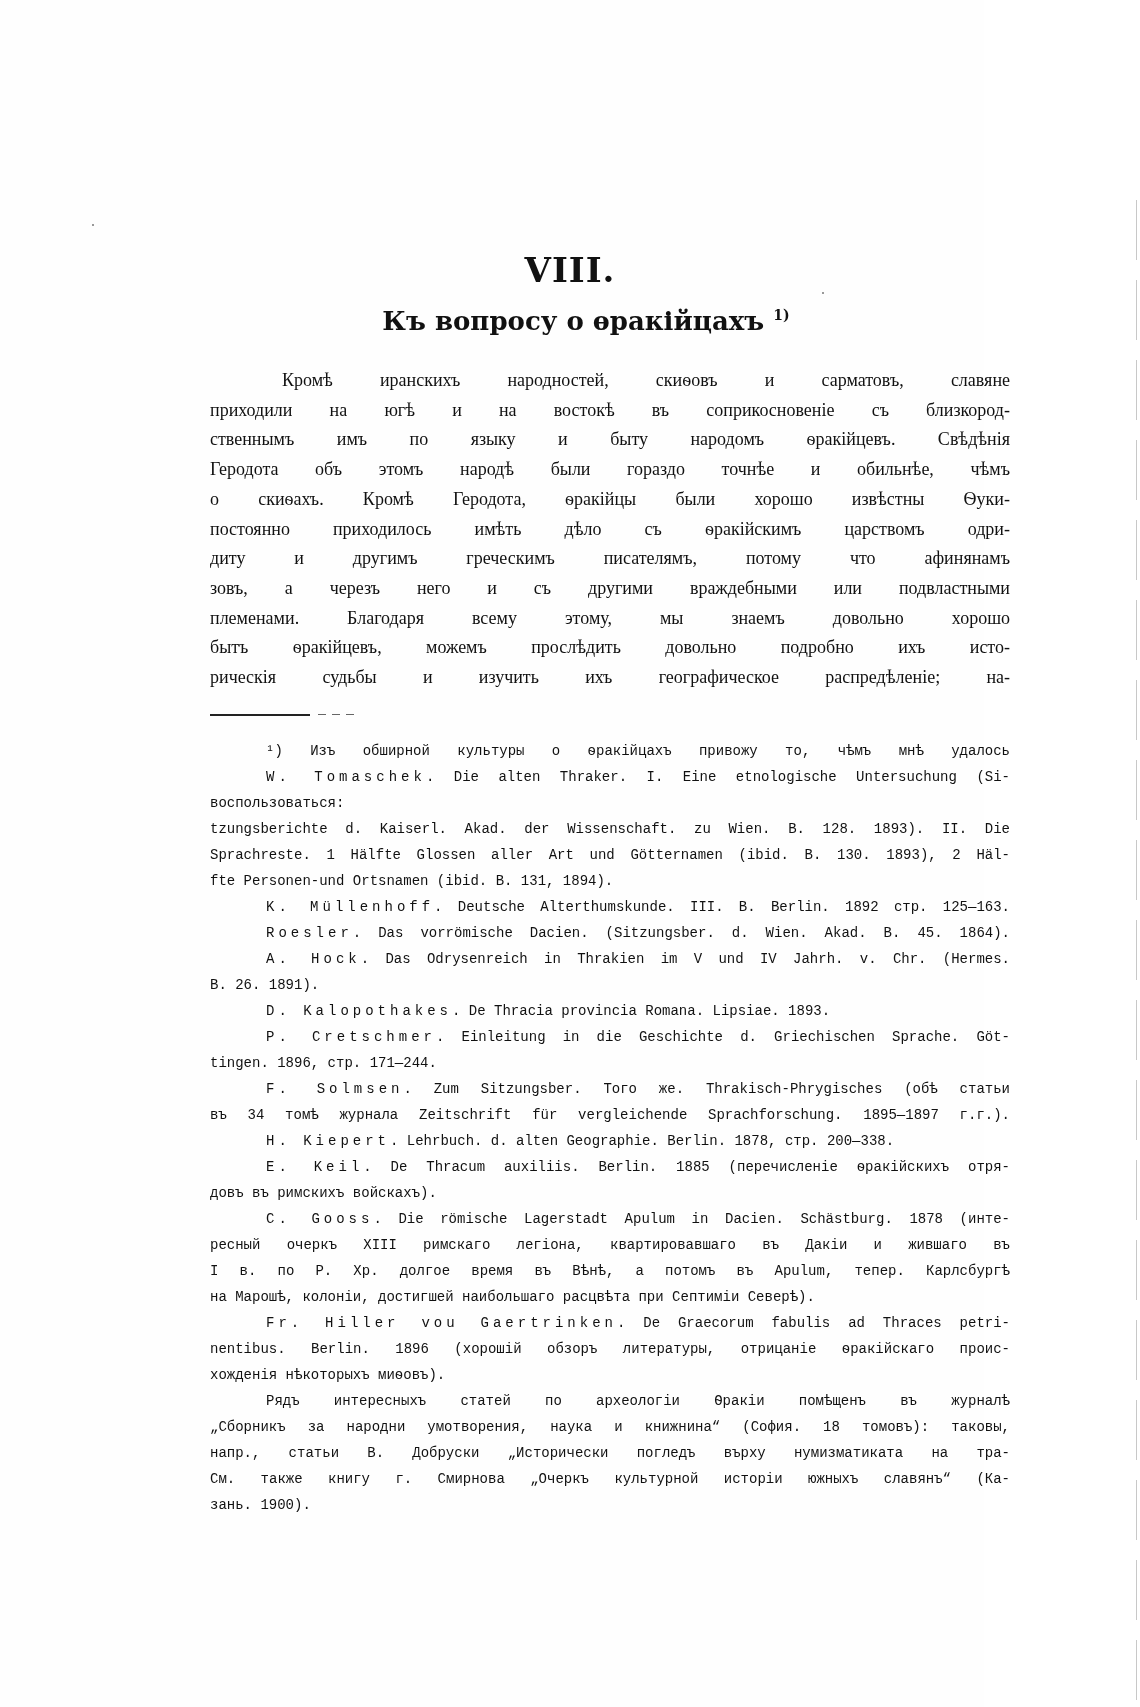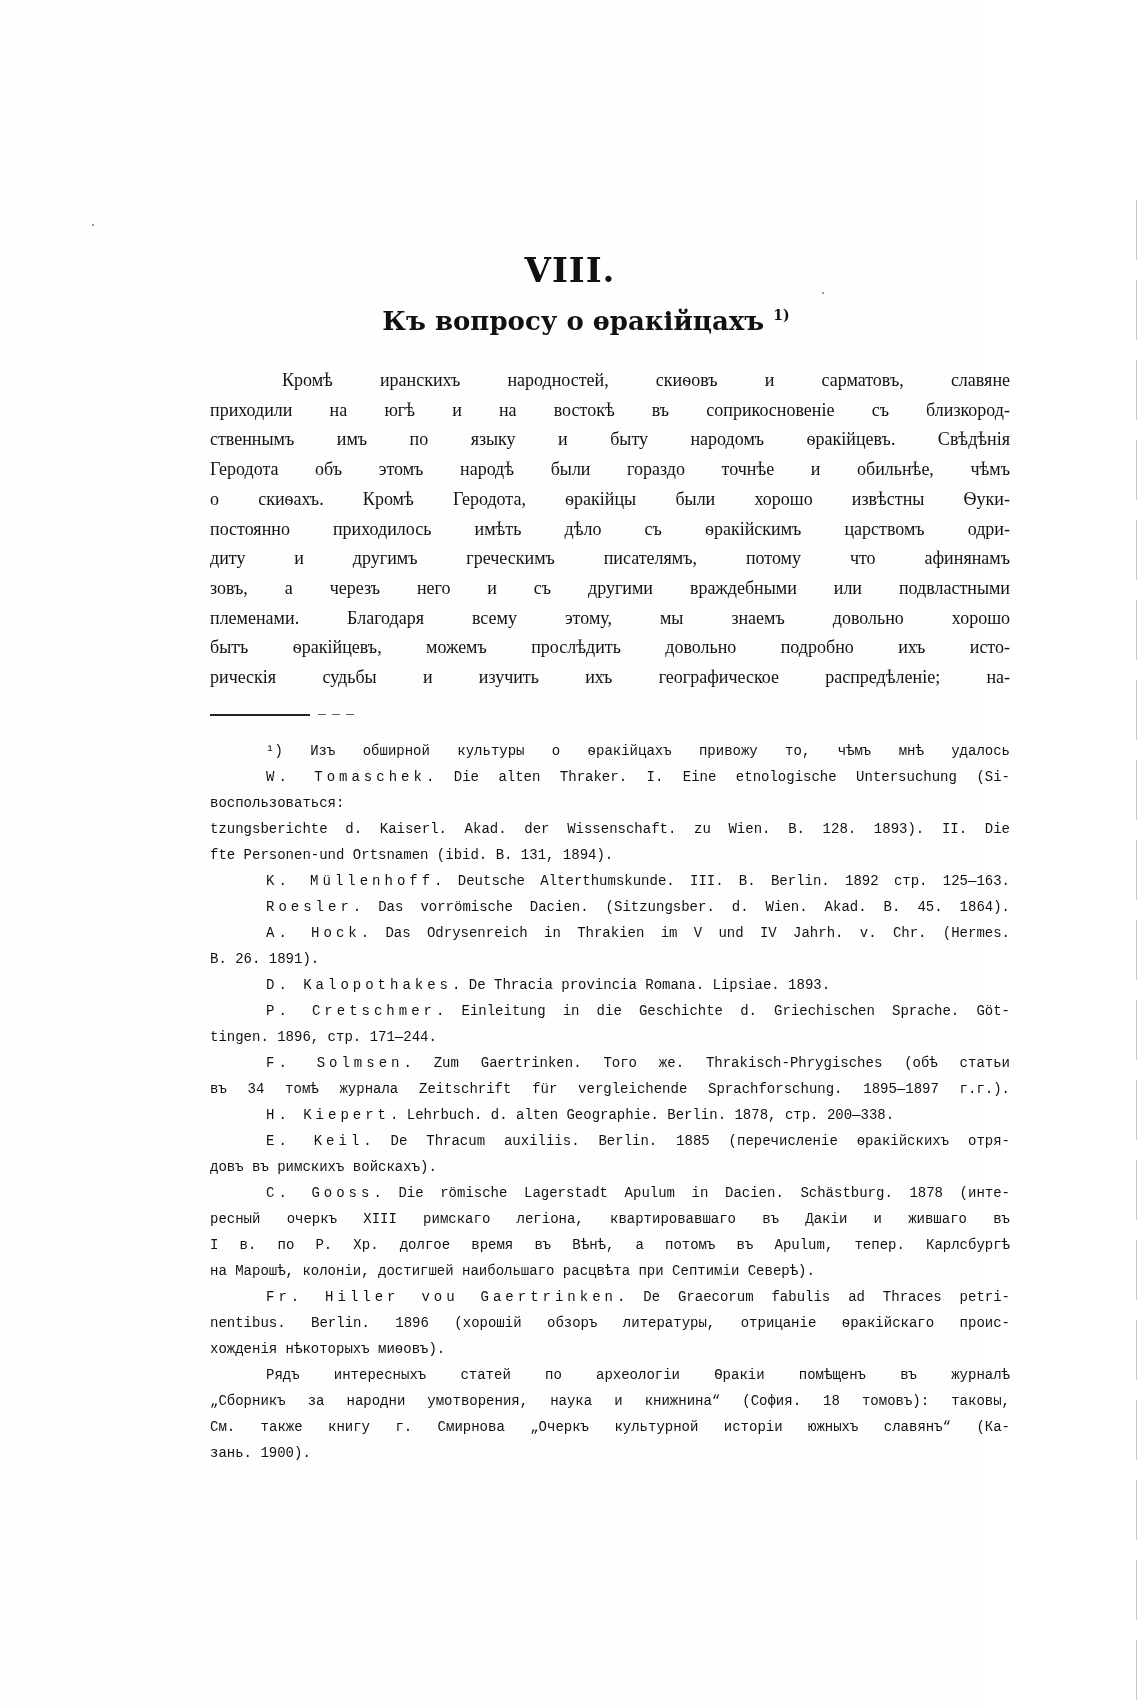--- a/index.html
+++ b/index.html
@@ -56,38 +56,40 @@
     </div>
 
   <div class="fn-rule"></div>
   <div class="fn-rule2"></div>
 
   <div class="footnotes" id="footnotes">
       <span class="fn-line indent"><span>¹) Изъ обширной культуры о ѳракійцахъ привожу то, чѣмъ мнѣ удалось</span></span>
       <span class="fn-line indent"><span class="sp">W. Tomaschek</span><span>. Die alten Thraker. I. Eine etnologische Untersuchung (Si-</span></span>
       <span class="fn-line last"><span>воспользоваться:</span></span>
       <span class="fn-line"><span>tzungsberichte d. Kaiserl. Akad. der Wissenschaft. zu Wien. B. 128. 1893). II. Die</span></span>
+      <span class="fn-line"><span>Sprachreste. 1 Hälfte Glossen aller Art und Götternamen (ibid. B. 130. 1893), 2 Häl-</span></span>
       <span class="fn-line last"><span>fte Personen-und Ortsnamen (ibid. B. 131, 1894).</span></span>
       <span class="fn-line indent"><span class="sp">K. Müllenhoff</span><span>. Deutsche Alterthumskunde. III. B. Berlin. 1892 стр. 125—163.</span></span>
       <span class="fn-line indent"><span class="sp">Roesler</span><span>. Das vorrömische Dacien. (Sitzungsber. d. Wien. Akad. B. 45. 1864).</span></span>
       <span class="fn-line indent"><span class="sp">A. Hock</span><span>. Das Odrysenreich in Thrakien im V und IV Jahrh. v. Chr. (Hermes.</span></span>
       <span class="fn-line last"><span>B. 26. 1891).</span></span>
       <span class="fn-line indent last"><span class="sp">D. Kalopothakes</span><span>. De Thracia provincia Romana. Lipsiae. 1893.</span></span>
       <span class="fn-line indent"><span class="sp">P. Cretschmer</span><span>. Einleitung in die Geschichte d. Griechischen Sprache. Göt-</span></span>
       <span class="fn-line last"><span>tingen. 1896, стр. 171—244.</span></span>
-      <span class="fn-line indent"><span class="sp">F. Solmsen</span><span>. Zum Gaertrinken. Того же. Thrakisch-Phrygisches (обѣ статьи</span></span>
+      <span class="fn-line indent"><span class="sp">F. Solmsen</span><span>. Zum Sitzungsber. Того же. Thrakisch-Phrygisches (обѣ статьи</span></span>
       <span class="fn-line"><span>въ 34 томѣ журнала Zeitschrift für vergleichende Sprachforschung. 1895—1897 г.г.).</span></span>
       <span class="fn-line indent last"><span class="sp">H. Kiepert</span><span>. Lehrbuch. d. alten Geographie. Berlin. 1878, стр. 200—338.</span></span>
       <span class="fn-line indent"><span class="sp">E. Keil</span><span>. De Thracum auxiliis. Berlin. 1885 (перечисленіе ѳракійскихъ отря-</span></span>
       <span class="fn-line last"><span>довъ въ римскихъ войскахъ).</span></span>
       <span class="fn-line indent"><span class="sp">C. Gooss</span><span>. Die römische Lagerstadt Apulum in Dacien. Schästburg. 1878 (инте-</span></span>
       <span class="fn-line"><span>ресный очеркъ XIII римскаго легіона, квартировавшаго въ Дакіи и жившаго въ</span></span>
       <span class="fn-line"><span>I в. по Р. Хр. долгое время въ Вѣнѣ, а потомъ въ Apulum, тепер. Карлсбургѣ</span></span>
       <span class="fn-line last"><span>на Марошѣ, колоніи, достигшей наибольшаго расцвѣта при Септиміи Северѣ).</span></span>
       <span class="fn-line indent"><span class="sp">Fr. Hiller vou Gaertrinken</span><span>. De Graecorum fabulis ad Thraces petri-</span></span>
       <span class="fn-line"><span>nentibus. Berlin. 1896 (хорошій обзоръ литературы, отрицаніе ѳракійскаго проис-</span></span>
       <span class="fn-line last"><span>хожденія нѣкоторыхъ миѳовъ).</span></span>
       <span class="fn-line indent"><span>Рядъ интересныхъ статей по археологіи Ѳракіи помѣщенъ въ журналѣ</span></span>
       <span class="fn-line"><span>„Сборникъ за народни умотворения, наука и книжнина“ (София. 18 томовъ): таковы,</span></span>
+      <span class="fn-line"><span>напр., статьи В. Добруски „Исторически погледъ върху нумизматиката на тра-</span></span>
       <span class="fn-line"><span>См. также книгу г. Смирнова „Очеркъ культурной исторіи южныхъ славянъ“ (Ка-</span></span>
       <span class="fn-line last"><span>зань. 1900).</span></span>
     </div>
 </div>
 
 </body></html>

